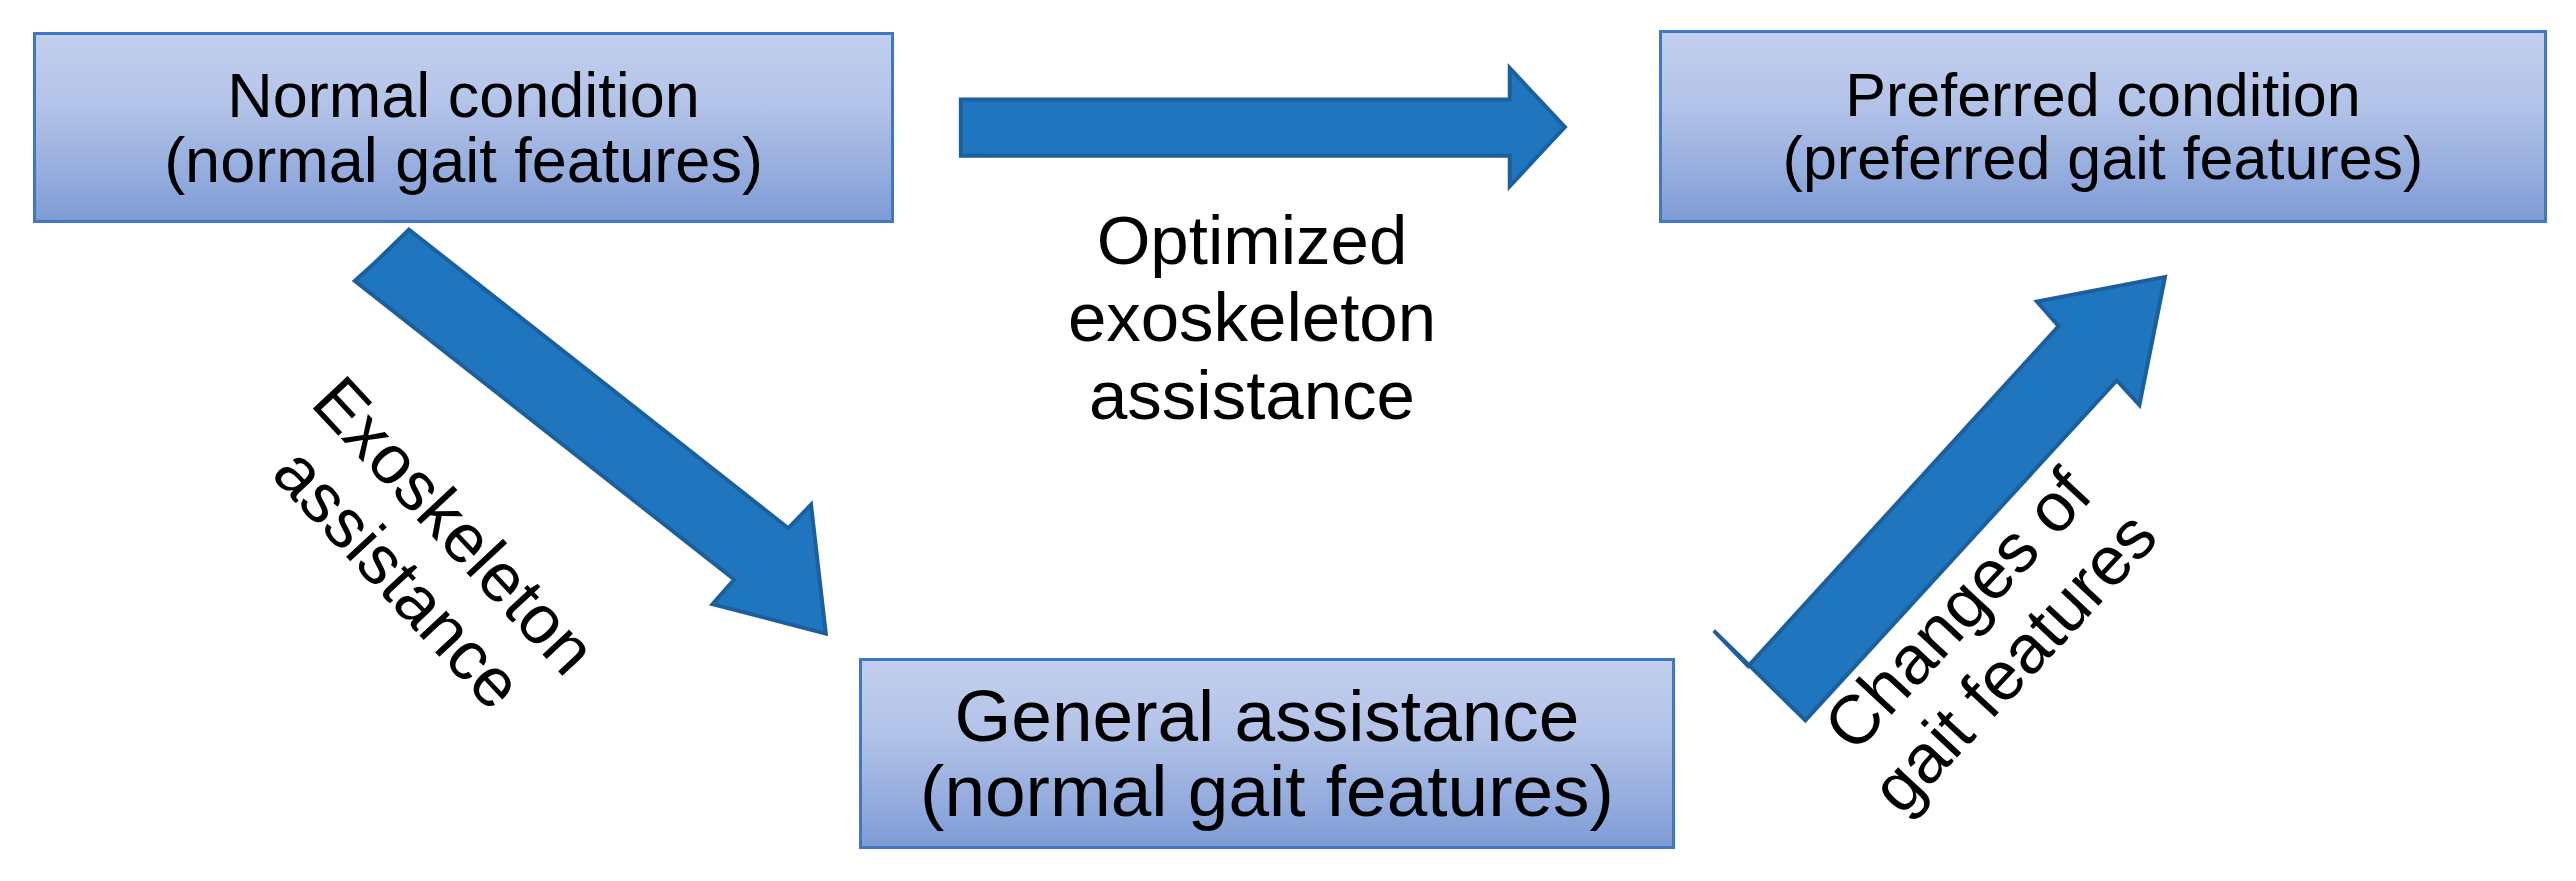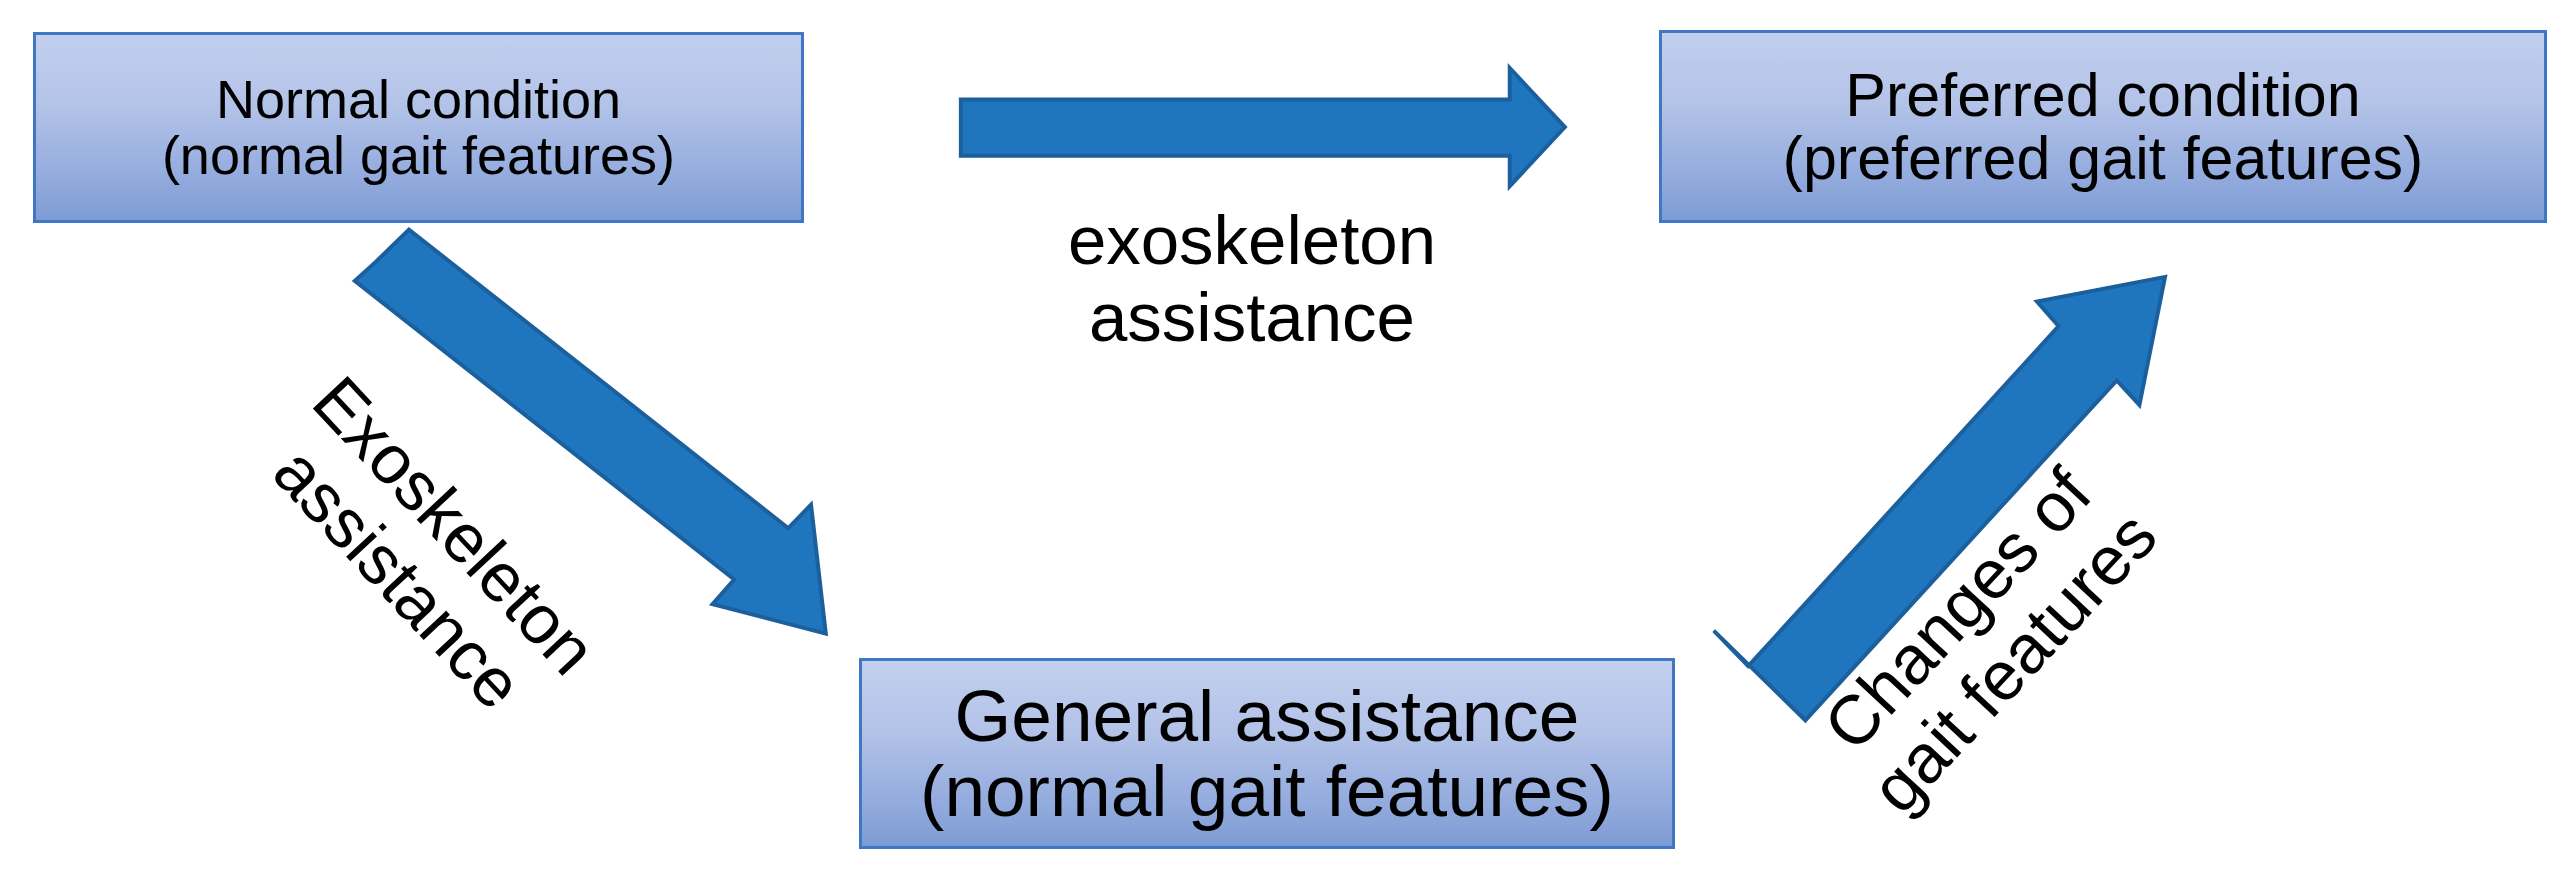--- a/index.html
+++ b/index.html
@@ -31,21 +31,21 @@
     color: #000000;
     font-family: "Liberation Sans", sans-serif;
     line-height: 1.02;
     text-align: center;
   }
   .proc-box .ln {
     display: block;
     white-space: nowrap;
   }
 
-  #box-normal   { left: 33px;   top: 32px;  width: 771px; height: 191px; font-size: 54px; }
+  #box-normal   { left: 33px;   top: 32px;  width: 861px; height: 191px; font-size: 63px; }
   #box-preferred{ left: 1659px; top: 30px;  width: 888px; height: 193px; font-size: 61px; }
   #box-general  { left: 859px;  top: 658px; width: 816px; height: 191px; font-size: 73px; }
 
   
   #arrow-layer {
     position: absolute;
     left: 0; top: 0;
     width: 2576px;
     height: 881px;
     pointer-events: none;
@@ -102,20 +102,21 @@
     <span class="ln">Preferred condition</span>
     <span class="ln">(preferred gait features)</span>
   </div>
 
   <div id="box-general" class="proc-box">
     <span class="ln">General assistance</span>
     <span class="ln">(normal gait features)</span>
   </div>
 
   <div id="label-optimized" class="arrow-label">
+    <span class="ln">Optimized</span>
     <span class="ln">exoskeleton</span>
     <span class="ln">assistance</span>
   </div>
 
   <div id="label-exo" class="arrow-label">
     <span class="ln">Exoskeleton</span>
     <span class="ln">assistance</span>
   </div>
 
   <div id="label-changes" class="arrow-label">

